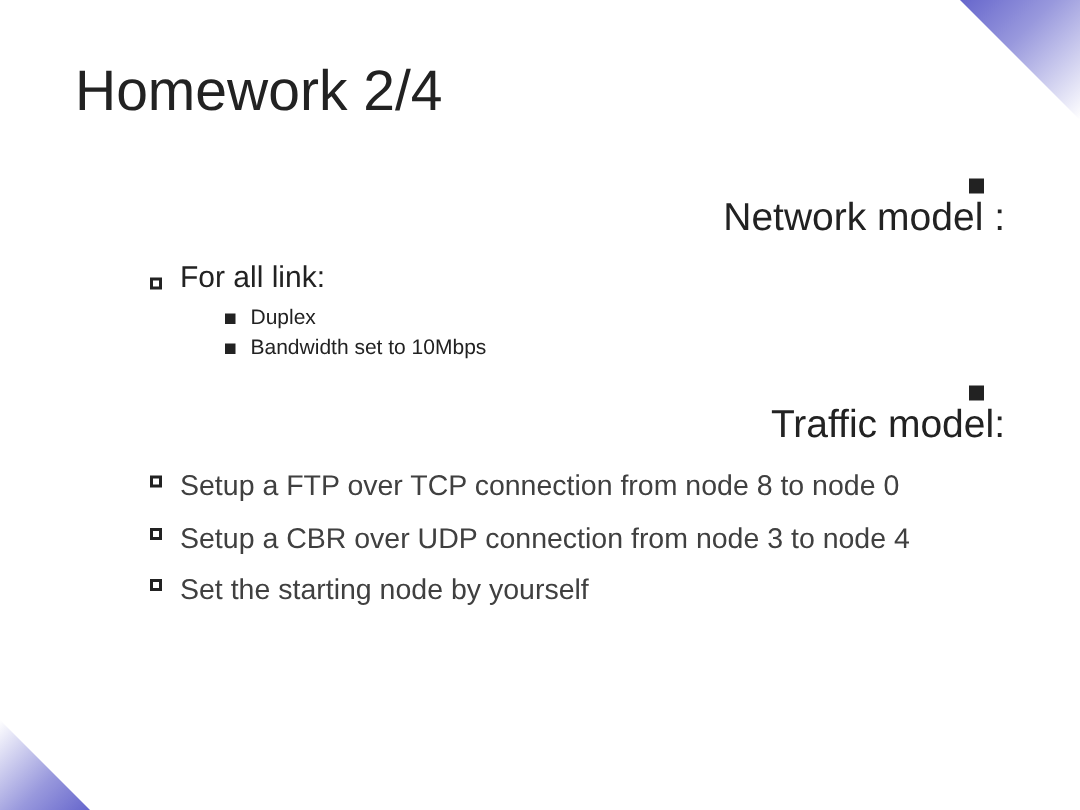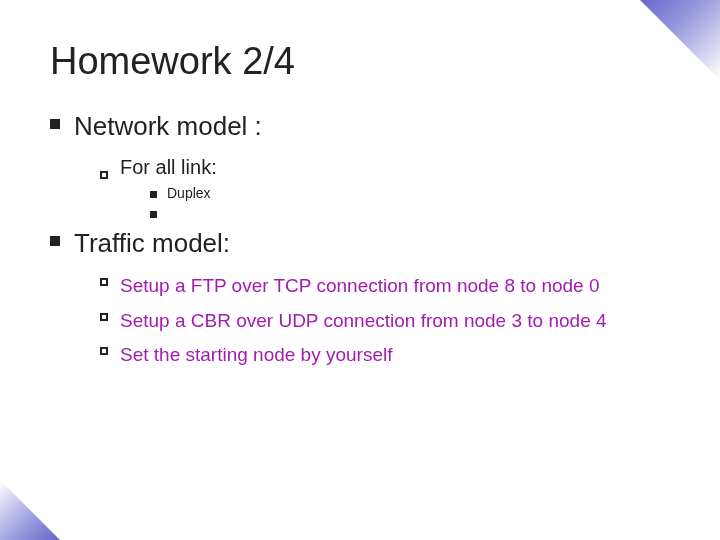--- a/index.html
+++ b/index.html
@@ -49,22 +49,23 @@
     .title {
       font-size: 38px;
       font-weight: normal;
       color: #222222;
       margin-bottom: 28px;
       margin-top: 10px;
     }
 
     .main-bullet {
       display: flex;
-      align-items: flex-start;
+      align-items: flex-end;
       margin-bottom: 14px;
+      flex-direction: column;
     }
 
     .bullet-square {
       display: inline-block;
       width: 10px;
       height: 10px;
       background: #222222;
       margin-right: 14px;
       margin-top: 8px;
       flex-shrink: 0;
@@ -75,21 +76,21 @@
       color: #222222;
     }
 
     .sub-section {
       margin-left: 50px;
       margin-bottom: 10px;
     }
 
     .sub-bullet {
       display: flex;
-      align-items: flex-end;
+      align-items: center;
       margin-bottom: 6px;
     }
 
     .sub-bullet-square {
       display: inline-block;
       width: 8px;
       height: 8px;
       border: 2px solid #222222;
       background: transparent;
       margin-right: 12px;
@@ -149,21 +150,21 @@
       height: 8px;
       border: 2px solid #222222;
       background: transparent;
       margin-right: 12px;
       margin-top: 5px;
       flex-shrink: 0;
     }
 
     .traffic-sub-bullet-text {
       font-size: 19px;
-      color: #a21caf;
+      color: #404040;
       line-height: 1.4;
     }
   </style>
 </head>
 <body>
 
 <div class="corner-decoration-top-right"></div>
 <div class="corner-decoration-bottom-left"></div>
 
 <div class="slide-content">
@@ -181,20 +182,21 @@
       <span class="sub-bullet-text">For all link:</span>
     </div>
 
     <div class="sub-sub-section">
       <div class="sub-sub-bullet">
         <span class="sub-sub-bullet-square"></span>
         <span class="sub-sub-bullet-text">Duplex</span>
       </div>
       <div class="sub-sub-bullet">
         <span class="sub-sub-bullet-square"></span>
+        <span class="sub-sub-bullet-text">Bandwidth set to 10Mbps</span>
       </div>
     </div>
   </div>
 
   <div class="traffic-section">
     <div class="main-bullet">
       <span class="bullet-square"></span>
       <span class="main-bullet-text">Traffic model:</span>
     </div>
     <div class="traffic-sub-section">

